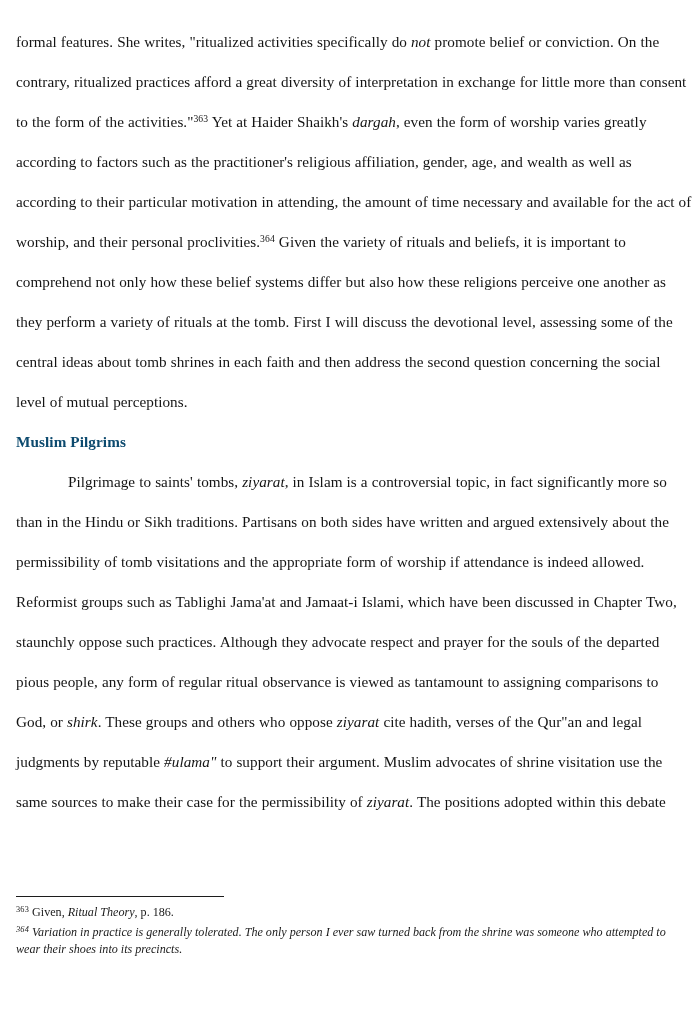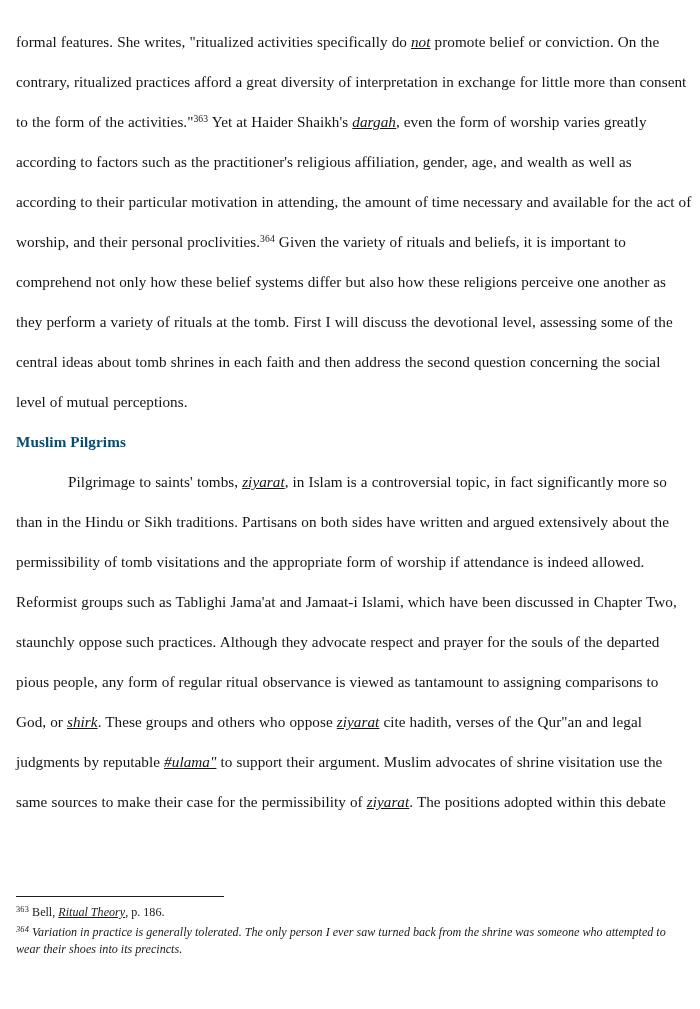--- a/index.html
+++ b/index.html
@@ -40,21 +40,20 @@
   h2.section-heading {
     margin: 0;
     font-size: 15.2px;
     line-height: 40px;
     font-weight: bold;
     color: #0c4a6e;
     letter-spacing: 0.1px;
   }
   em, .ital {
     font-style: italic;
-    text-decoration: underline;
   }
   sup.fn-ref {
     font-size: 9.6px;
     line-height: 0;
     vertical-align: 5px;
     letter-spacing: 0.1px;
   }
   .fn-rule {
     position: absolute;
     left: 16px;
@@ -110,21 +109,21 @@
     <h2 class="section-heading">Muslim Pilgrims</h2>
 
     <p class="para indent"><span>Pilgrimage to saints' tombs, </span><em class="ital">ziyarat</em><span>, in Islam is a controversial topic, in fact significantly more so than in the Hindu or Sikh traditions.  Partisans on both sides have written and argued extensively about the permissibility of tomb visitations and the appropriate form of worship if attendance is indeed allowed.  Reformist groups such as Tablighi Jama'at and Jamaat-i Islami, which have been discussed in Chapter Two, staunchly oppose such practices.  Although they advocate respect and prayer for the souls of the departed pious people, any form of regular ritual observance is viewed as tantamount to assigning comparisons to God, or </span><em class="ital">shirk</em><span>.  These groups and others who oppose </span><em class="ital">ziyarat</em><span> cite hadith, verses of the Qur"an and legal judgments by reputable </span><em class="ital">#ulama"</em><span> to support their argument.  Muslim advocates of shrine visitation use the same sources to make their case for the permissibility of </span><em class="ital">ziyarat</em><span>.  The positions adopted within this debate</span></p>
 
   </div>
 
   <div class="fn-rule"></div>
 
   <div class="footnotes">
 
-    <p class="footnote"><sup class="fn-num">363</sup><span> Bell, </span><em class="ital">Ritual Theory</em><span>, p. 186.</span></p>
+    <p class="footnote"><sup class="fn-num">363</sup><span> Given, </span><em class="ital">Ritual Theory</em><span>, p. 186.</span></p>
 
     <p class="footnote"><sup class="fn-num">364</sup><span> Variation in practice is generally tolerated.  The only person I ever saw turned back from the shrine was someone who attempted to wear their shoes into its precincts.</span></p>
 
   </div>
 
   <div class="page-number">272</div>
 
 </div>
 
 </body></html>

